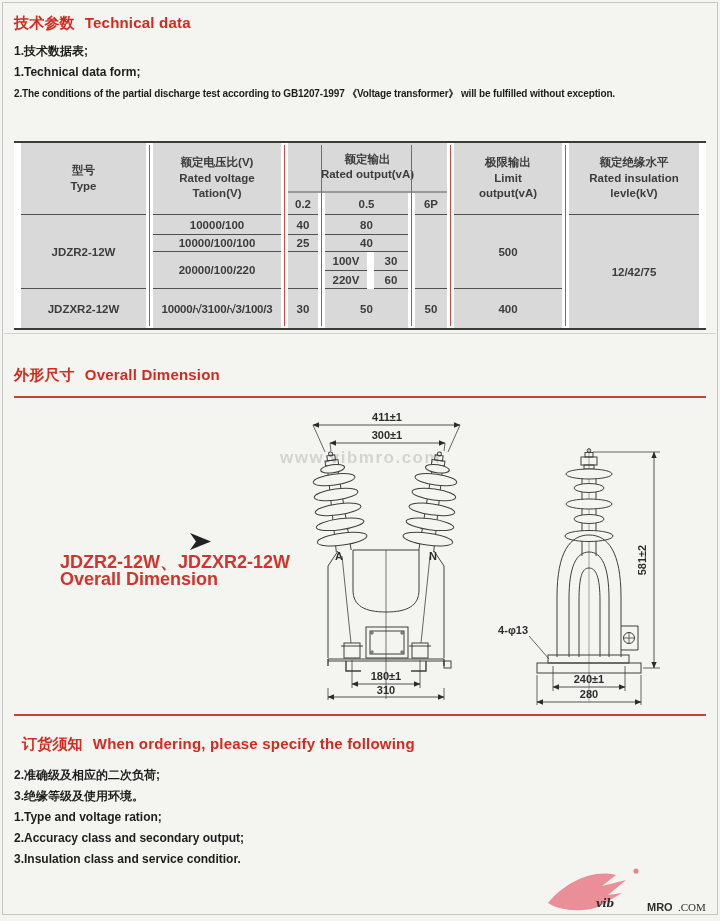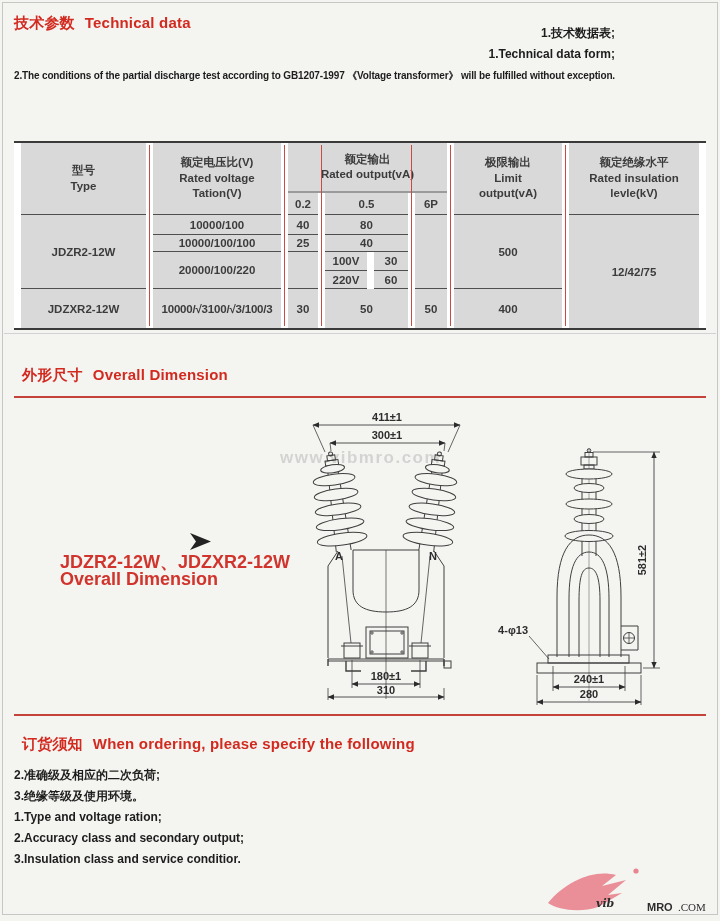--- a/index.html
+++ b/index.html
@@ -41,21 +41,21 @@
   .logo-script{font-family:"DejaVu Serif","Liberation Serif",serif;font-style:italic;}
 </style>
 </head>
 <body>
 
 <div class="frame"></div>
 
 <div class="abs sec-title" style="left:14px;top:14px;">
   <span>技术参数</span><span class="en">Technical data</span>
 </div>
-<div class="abs lines" style="left:14px;top:23px;text-align:right;">
+<div class="abs lines" style="left:14px;top:41px;">
   <p>1.技术数据表;</p>
   <p>1.Technical data form;</p>
   <p class="tight">2.The conditions of the partial discharge test according to GB1207-1997 《Voltage transformer》 will be fulfilled without exception.</p>
 </div>
 
 <div class="tblwrap">
   <table class="spec">
     <colgroup>
       <col style="width:125px">
         <col style="width:128px">
@@ -134,21 +134,21 @@
   <div class="rgut" style="left:134.75px"></div>
   <div class="rgut" style="left:269.75px"></div>
   <div class="rgut" style="left:306.75px"></div>
   <div class="rgut" style="left:396.75px"></div>
   <div class="rgut" style="left:435.75px"></div>
   <div class="rgut" style="left:550.75px"></div>
 </div>
 
 <div class="greyline" style="top:333px"></div>
 
-<div class="abs sec-title" style="left:22px;top:366px;">
+<div class="abs sec-title" style="left:14px;top:366px;">
   <span>外形尺寸</span><span class="en">Overall Dimension</span>
 </div>
 <div class="redline" style="top:396px"></div>
 
 <div class="abs wm" style="left:280px;top:448px;">www.vibmro.com</div>
 
 <svg class="abs" style="left:0;top:402px;" width="720" height="314" viewBox="0 402 720 314">
   <defs>
     <marker id="ar" viewBox="0 0 10 10" refX="8.5" refY="5" markerWidth="8" markerHeight="8" orient="auto-start-reverse">
       <path d="M0,1.2 9,5 0,8.8z" fill="#2b2b2b"></path>

